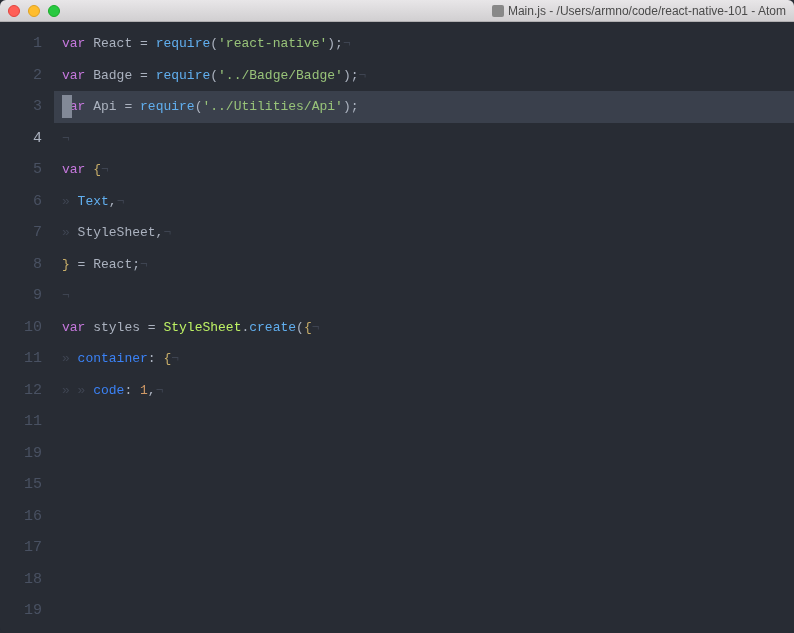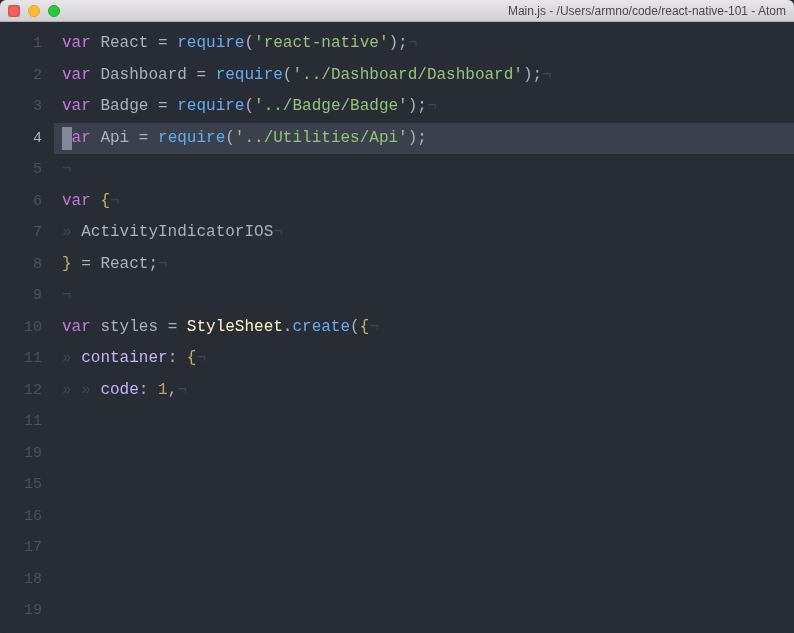--- a/index.html
+++ b/index.html
@@ -47,21 +47,21 @@
     .tl-min { background: #ffbd2e; border: 0.5px solid #dea123; }
     .tl-max { background: #28c940; border: 0.5px solid #1aab29; }
     .title-text {
       flex: 1;
       text-align: center;
       font-size: 12px;
       color: #4a4a4a;
       font-family: -apple-system, BlinkMacSystemFont, sans-serif;
       display: flex;
       align-items: center;
-      justify-content: space-between;
+      justify-content: flex-end;
       gap: 4px;
     }
     .title-icon {
       width: 12px;
       height: 12px;
       background: #888;
       display: inline-block;
       border-radius: 2px;
     }
     .editor {
@@ -84,21 +84,21 @@
       color: #495162;
       font-size: 15px;
       user-select: none;
     }
     .line-number.active {
       color: #abb2bf;
     }
     .code-area {
       flex: 1;
       padding-top: 6px;
-      font-size: 16px;
+      font-size: 13px;
       position: relative;
     }
     .code-line {
       height: 31.5px;
       line-height: 31.5px;
       white-space: pre;
       color: #abb2bf;
       padding-left: 8px;
       position: relative;
     }
@@ -109,27 +109,27 @@
       position: absolute;
       width: 10px;
       height: 23px;
       background: #828997;
       left: 8px;
       top: 4px;
     }
     .kw { color: #c678dd; }
     .func { color: #61afef; }
     .str { color: #98c379; }
-    .prop { color: #c4b5fd; }
+    .prop { color: #3b82f6; }
     .prop-blue { color: #61afef; }
     .num { color: #d19a66; }
     .punct { color: #abb2bf; }
     .brace { color: #c8ae69; }
     .invisible { color: #3e4451; }
-    .styles-name { color: #fef9c3; }
+    .styles-name { color: #bef264; }
   </style>
 </head>
 <body>
 
 <div class="window">
   <div class="titlebar">
     <div class="traffic-lights">
       <div class="traffic-light tl-close"></div>
       <div class="traffic-light tl-min"></div>
       <div class="traffic-light tl-max"></div>
@@ -156,26 +156,26 @@
         <div class="line-number">11</div>
         <div class="line-number">19</div>
         <div class="line-number">15</div>
         <div class="line-number">16</div>
         <div class="line-number">17</div>
         <div class="line-number">18</div>
         <div class="line-number">19</div>
       </div>
     <div class="code-area" id="code">
         <div class="code-line"><span class="kw">var</span><span class="punct"> React </span><span class="punct">= </span><span class="func">require</span><span class="punct">(</span><span class="str">'react-native'</span><span class="punct">);</span><span class="invisible">¬</span></div>
-        <div class="code-line"><span class="kw">var</span><span class="punct"> Dashboard </span><span class="punct">= </span><span class="func">require</span><span class="punct">(</span><span class="str">'../Dashboard/Dashboard'</span><span class="punct">);</span><span class="invisible">¬</span></div>
         <div class="code-line"><span class="kw">var</span><span class="punct"> Badge </span><span class="punct">= </span><span class="func">require</span><span class="punct">(</span><span class="str">'../Badge/Badge'</span><span class="punct">);</span><span class="invisible">¬</span></div>
         <div class="code-line highlighted" style="position: relative;"><span class="cursor-block"></span><span class="kw">var</span><span class="punct"> Api </span><span class="punct">= </span><span class="func">require</span><span class="punct">(</span><span class="str">'../Utilities/Api'</span><span class="punct">);</span></div>
         <div class="code-line"><span class="invisible">¬</span></div>
         <div class="code-line"><span class="kw">var</span><span class="punct"> </span><span class="brace">{</span><span class="invisible">¬</span></div>
-        <div class="code-line"><span class="invisible">» </span><span class="punct">ActivityIndicatorIOS</span><span class="invisible">¬</span></div>
+        <div class="code-line"><span class="invisible">» </span><span class="prop-blue">Text</span><span class="punct">,</span><span class="invisible">¬</span></div>
+        <div class="code-line"><span class="invisible">» </span><span class="punct">StyleSheet,</span><span class="invisible">¬</span></div>
         <div class="code-line"><span class="brace">}</span><span class="punct"> = React;</span><span class="invisible">¬</span></div>
         <div class="code-line"><span class="invisible">¬</span></div>
         <div class="code-line"><span class="kw">var</span><span class="punct"> styles </span><span class="punct">= </span><span class="styles-name">StyleSheet</span><span class="punct">.</span><span class="func">create</span><span class="punct">(</span><span class="brace">{</span><span class="invisible">¬</span></div>
         <div class="code-line"><span class="invisible">» </span><span class="prop">container</span><span class="punct">: </span><span class="brace">{</span><span class="invisible">¬</span></div>
         <div class="code-line"><span class="invisible">» » </span><span class="prop">code</span><span class="punct">: </span><span class="num">1</span><span class="punct">,</span><span class="invisible">¬</span></div>
       </div>
   </div>
 </div>
 
 </body></html>

